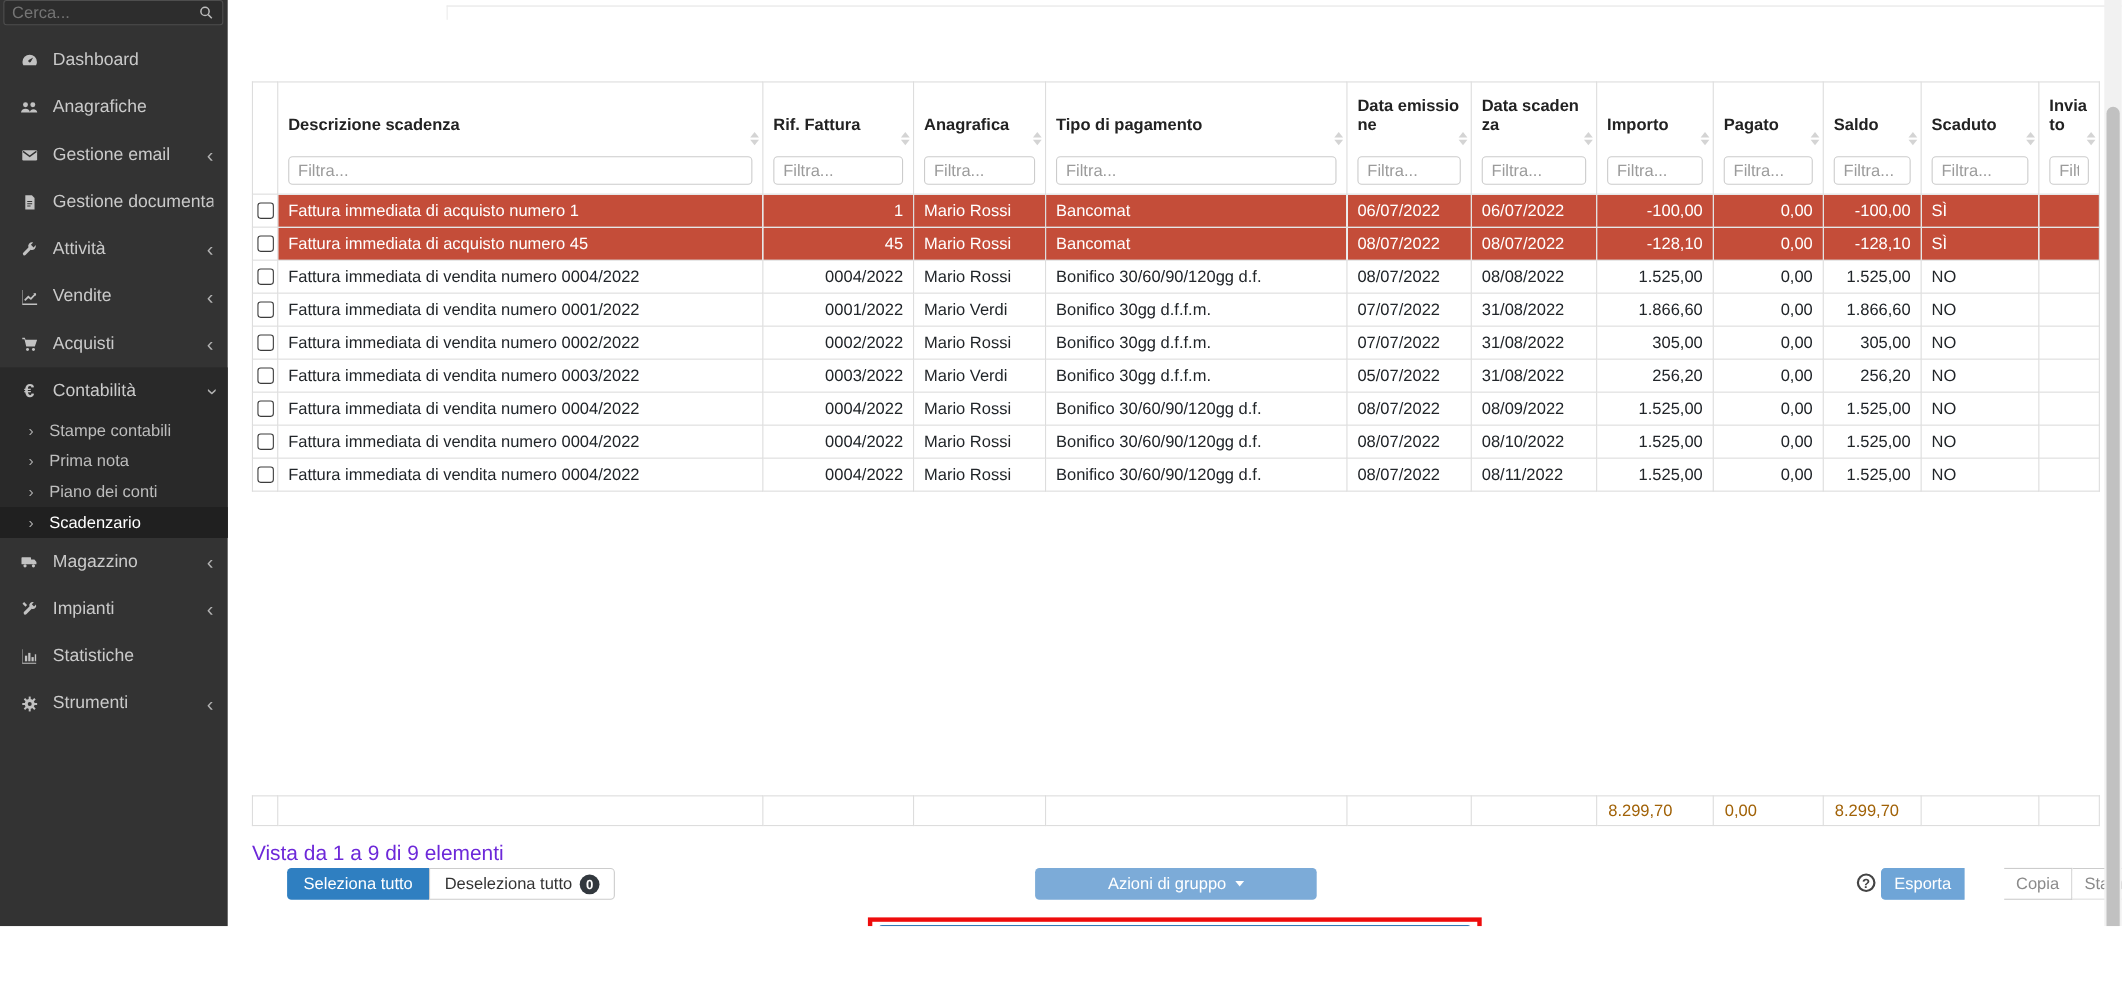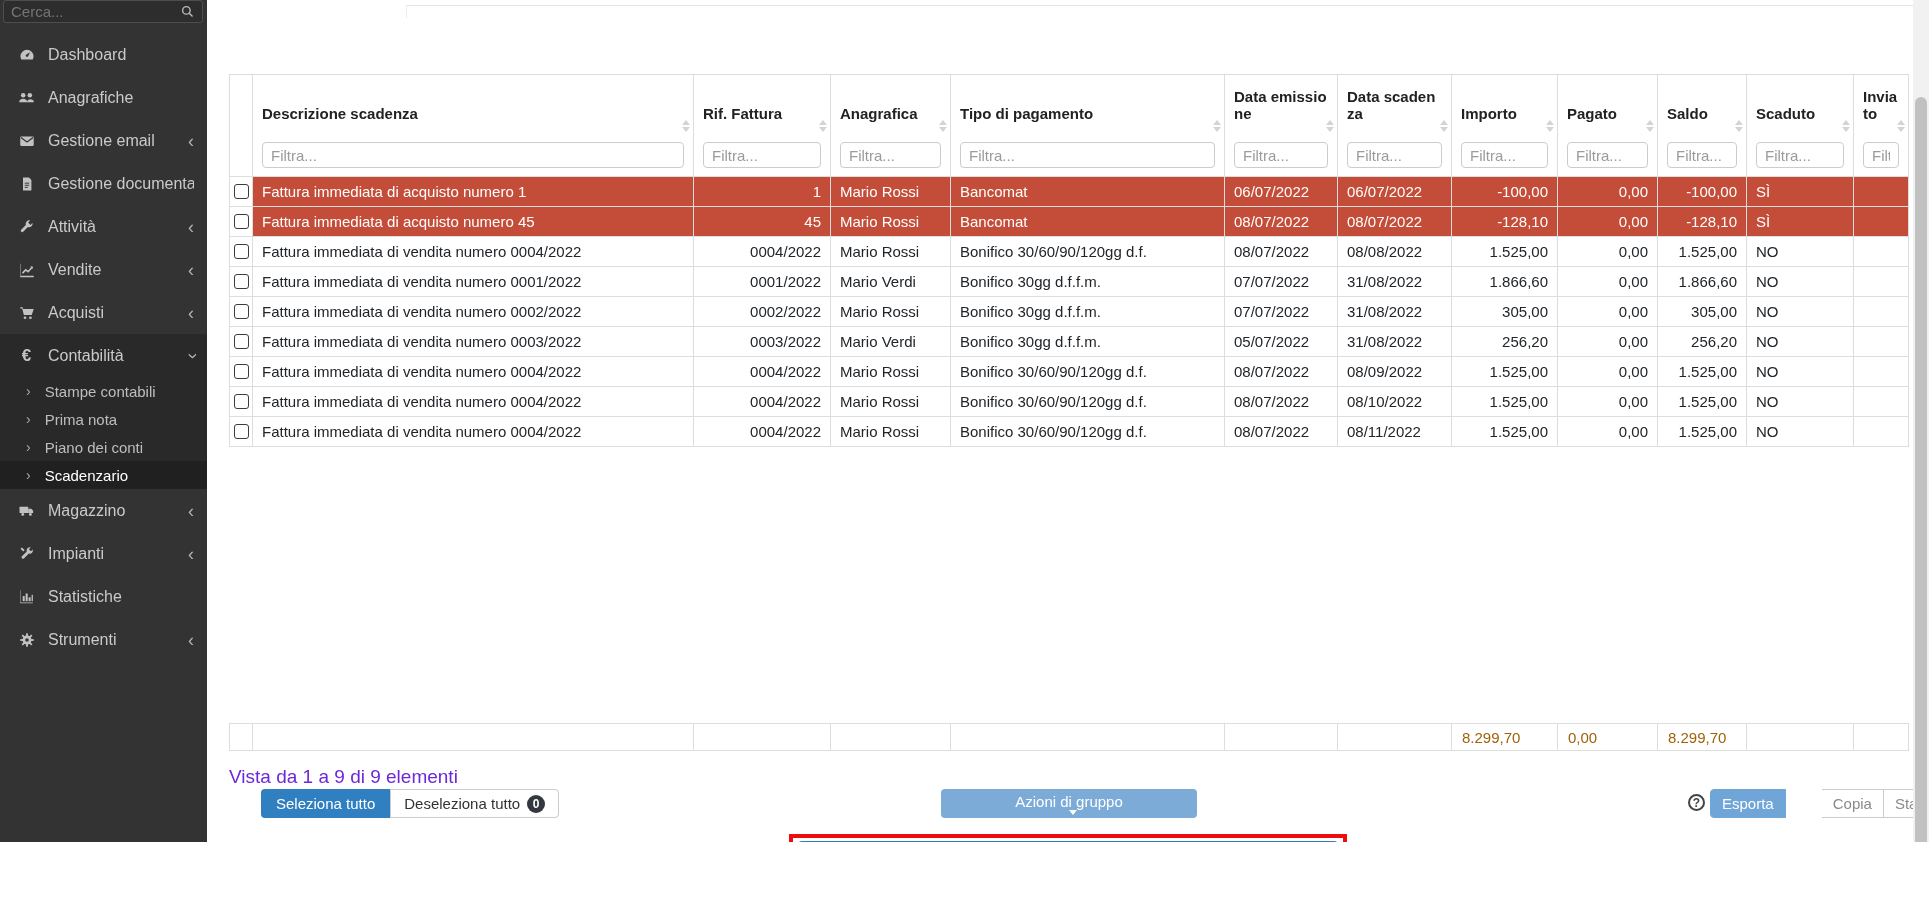--- a/index.html
+++ b/index.html
@@ -66,21 +66,21 @@
 
   
   .summary{position:absolute;left:229px;top:766px;font-size:19px;color:#6d28d9;}
   .btn{height:29px;display:inline-flex;align-items:center;justify-content:center;font-size:15px;
        border-radius:4px;box-sizing:border-box;cursor:pointer;font-family:inherit;border:none;}
   .sel-group{position:absolute;left:229px;top:789px;display:flex;padding-left:32px;}
   .btn-select{background:#2f7fc1;color:#fff;padding:0 15px;border-radius:4px 0 0 4px;}
   .btn-deselect{background:#fff;color:#333;padding:0 13px;border:1px solid #cccccc;border-radius:0 4px 4px 0;}
   .badge{background:#32383e;color:#fff;border-radius:50%;min-width:18px;height:18px;font-size:12px;
          display:inline-flex;align-items:center;justify-content:center;margin-left:7px;font-weight:bold;}
-  .btn-azioni{position:absolute;left:941px;top:789px;width:256px;background:#7cabd8;color:#fff;flex-direction:column;}
+  .btn-azioni{position:absolute;left:941px;top:789px;width:256px;background:#7cabd8;color:#fff;}
   .btn-azioni .dcaret{width:0;height:0;border-left:4px solid transparent;border-right:4px solid transparent;
                       border-top:5px solid #fff;margin-left:8px;}
   .help-icon{position:absolute;left:1688px;top:794px;width:17px;height:17px;border:2px solid #444;
              border-radius:50%;color:#444;font-size:12px;font-weight:bold;display:flex;align-items:center;
              justify-content:center;box-sizing:border-box;cursor:pointer;}
   .ecs-group{position:absolute;left:1710px;top:789px;display:flex;}
   .btn-export{background:#6fa5d7;color:#fff;padding:0 11px;border-radius:4px 0 0 4px;border:1px solid #6fa5d7;}
   .btn-copy{background:#fff;color:#8a8a8a;padding:0 11px;border:1px solid #cccccc;border-left:none;border-radius:0;margin-left:36px;}
   .btn-print{background:#fff;color:#8a8a8a;padding:0 11px;border:1px solid #cccccc;border-left:none;border-radius:0 4px 4px 0;}
 

